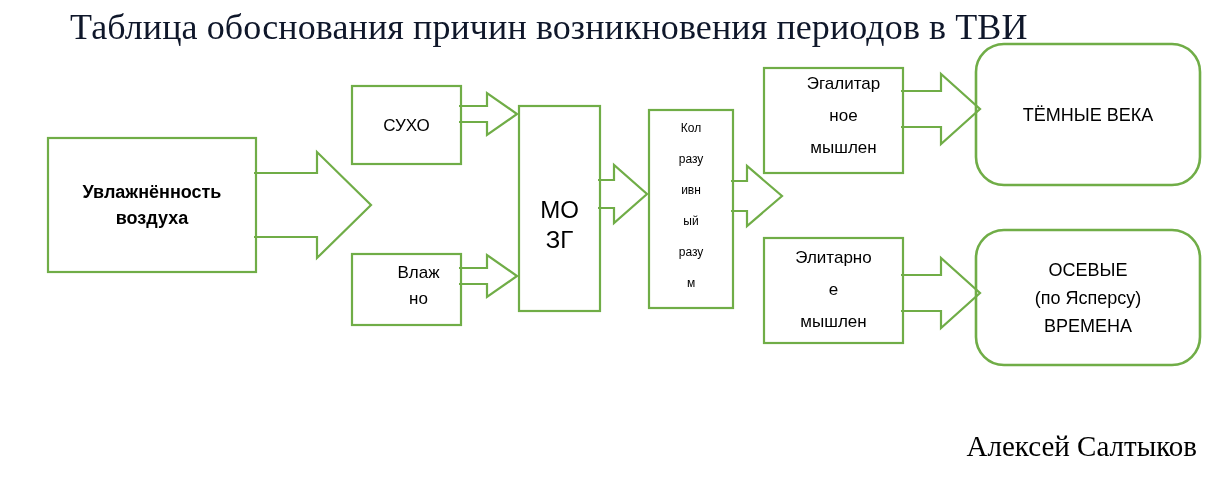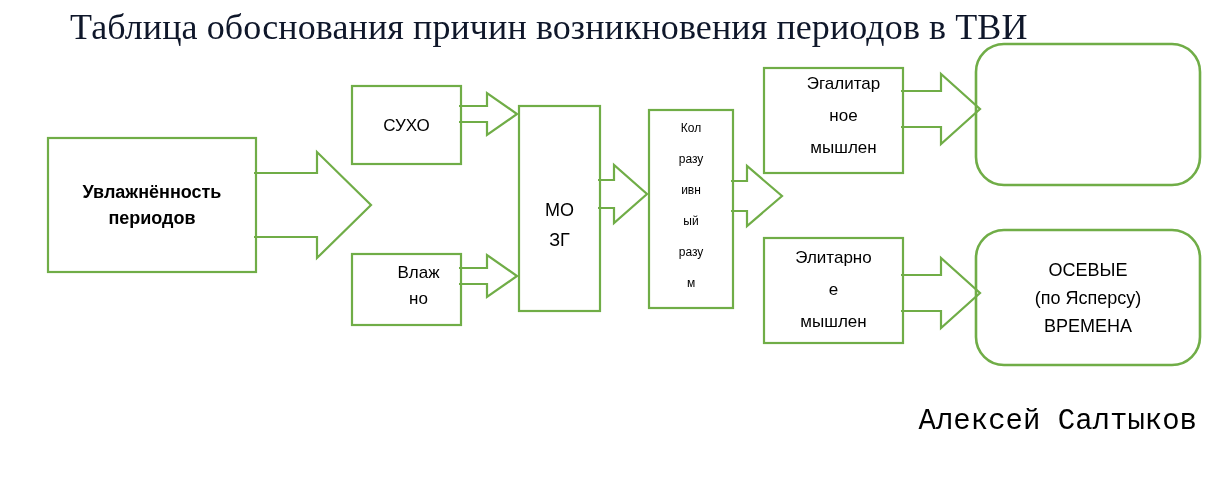--- a/index.html
+++ b/index.html
@@ -36,22 +36,22 @@
     font-family: "Liberation Serif", serif;
     font-size: 36px;
     line-height: 34px;
     color: #0f172a;
     white-space: nowrap;
     letter-spacing: 0.1px;
   }
   .signature {
     position: absolute;
     right: 14px;
-    top: 404px;
-    font-family: Liberation Mono, monospace;
+    top: 428px;
+    font-family: Liberation Serif, serif;
     font-size: 29px;
     line-height: 36px;
     color: #000000;
     white-space: nowrap;
   }
   
   .node-text {
     position: absolute;
     display: flex;
     flex-direction: column;
@@ -62,21 +62,21 @@
     font-family: "Liberation Sans", sans-serif;
     overflow: hidden;
     box-sizing: border-box;
   }
   .node-text span { display: block; white-space: nowrap; }
 
   #node-humidity      { left: 48px;  top: 138px; width: 208px; height: 134px; font-size: 18px; line-height: 26px; font-weight: bold; }
   #node-dry           { left: 352px; top: 86px;  width: 109px; height: 78px;  font-size: 17px; line-height: 25px; }
   #node-wet           { left: 352px; top: 254px; width: 109px; height: 71px;  font-size: 17px; line-height: 26px;
                         align-items: center; justify-content: flex-start; padding-top: 6px; padding-left: 24px; }
-  #node-brain         { left: 519px; top: 106px; width: 81px;  height: 237px; font-size: 18px; line-height: 30px; text-align: right; }
+  #node-brain         { left: 519px; top: 106px; width: 81px;  height: 237px; font-size: 24px; line-height: 30px; text-align: right; }
   #node-collective    { left: 649px; top: 110px; width: 84px;  height: 198px; font-size: 12px; line-height: 31px;
                         justify-content: flex-start; padding-top: 3px; }
   #node-egalitarian   { left: 764px; top: 68px;  width: 159px; height: 105px; font-size: 17px; line-height: 32px;
                         justify-content: flex-start; }
   #node-elitist       { left: 764px; top: 238px; width: 139px; height: 105px; font-size: 17px; line-height: 32px;
                         justify-content: flex-start; padding-top: 4px; border-radius: 22px; }
   #node-dark-ages     { left: 976px; top: 44px;  width: 224px; height: 141px; font-size: 18px; line-height: 28px; }
   #node-axial-age     { left: 976px; top: 230px; width: 224px; height: 135px; font-size: 18px; line-height: 28px; }
 </style>
 </head>
@@ -116,21 +116,21 @@
 
     <path d="M 731 181 L 747 181 L 747 166 L 782 196 L 747 226 L 747 211 L 731 211" fill="none" stroke="#70AD47" stroke-width="2.2" stroke-linejoin="miter" stroke-linecap="butt"></path>
 
     <path d="M 901 91 L 941 91 L 941 74 L 980 109 L 941 144 L 941 127 L 901 127" fill="none" stroke="#70AD47" stroke-width="2.2" stroke-linejoin="miter" stroke-linecap="butt"></path>
 
     <path d="M 901 275 L 941 275 L 941 258 L 980 293 L 941 328 L 941 311 L 901 311" fill="none" stroke="#70AD47" stroke-width="2.2" stroke-linejoin="miter" stroke-linecap="butt"></path>
   </svg>
 
   <div class="node-text" id="node-humidity">
     <span>Увлажнённость</span>
-    <span>периодов</span>
+    <span>воздуха</span>
   </div>
 
   <div class="node-text" id="node-dry">
     <span>СУХО</span>
   </div>
 
   <div class="node-text" id="node-wet">
     <span>Влаж</span>
     <span>но</span>
   </div>
@@ -155,20 +155,21 @@
     <span>мышлен</span>
   </div>
 
   <div class="node-text" id="node-elitist">
     <span>Элитарно</span>
     <span>е</span>
     <span>мышлен</span>
   </div>
 
   <div class="node-text" id="node-dark-ages">
+    <span>ТЁМНЫЕ ВЕКА</span>
   </div>
 
   <div class="node-text" id="node-axial-age">
     <span>ОСЕВЫЕ</span>
     <span>(по Ясперсу)</span>
     <span>ВРЕМЕНА</span>
   </div>
 
   <div class="signature">Алексей Салтыков</div>
 

